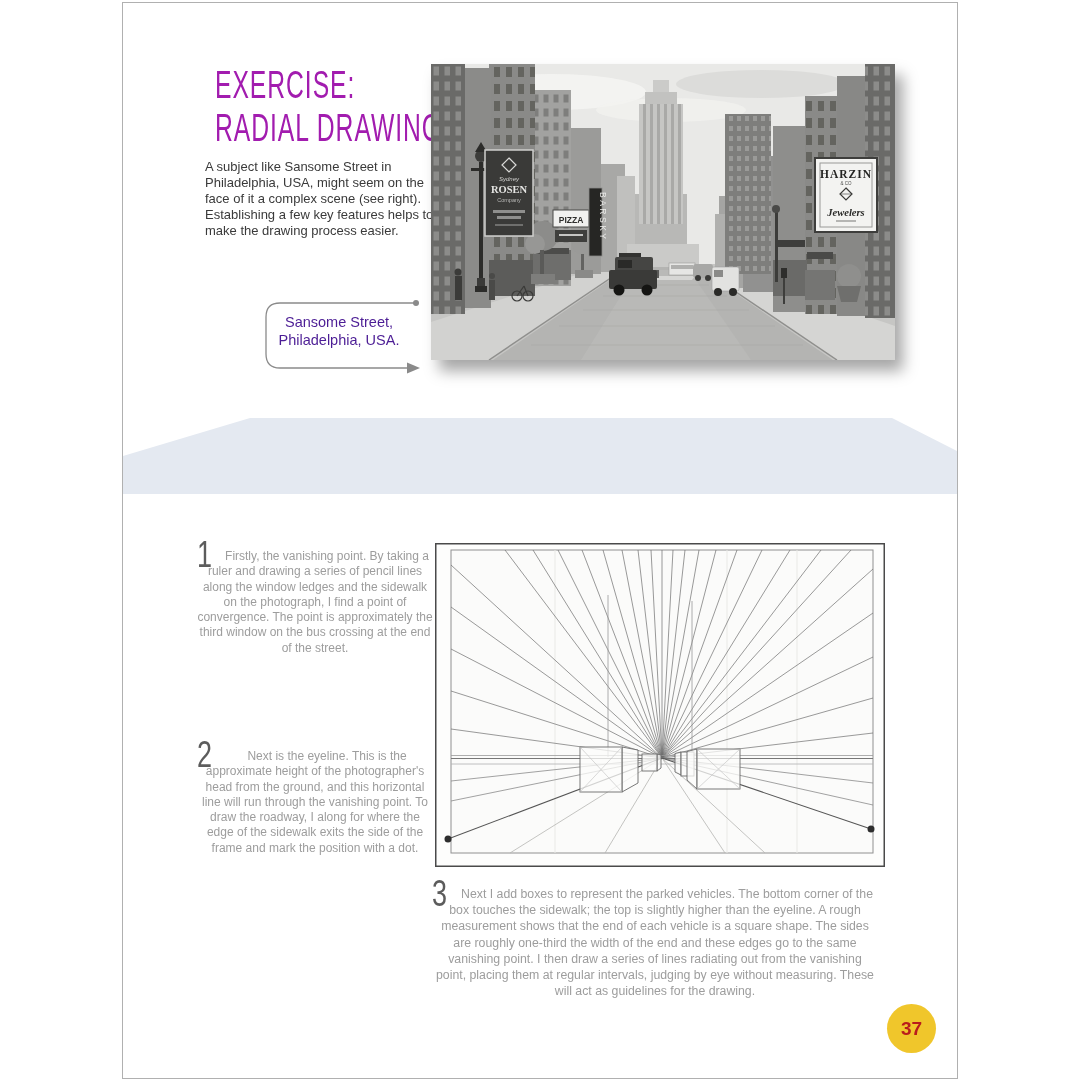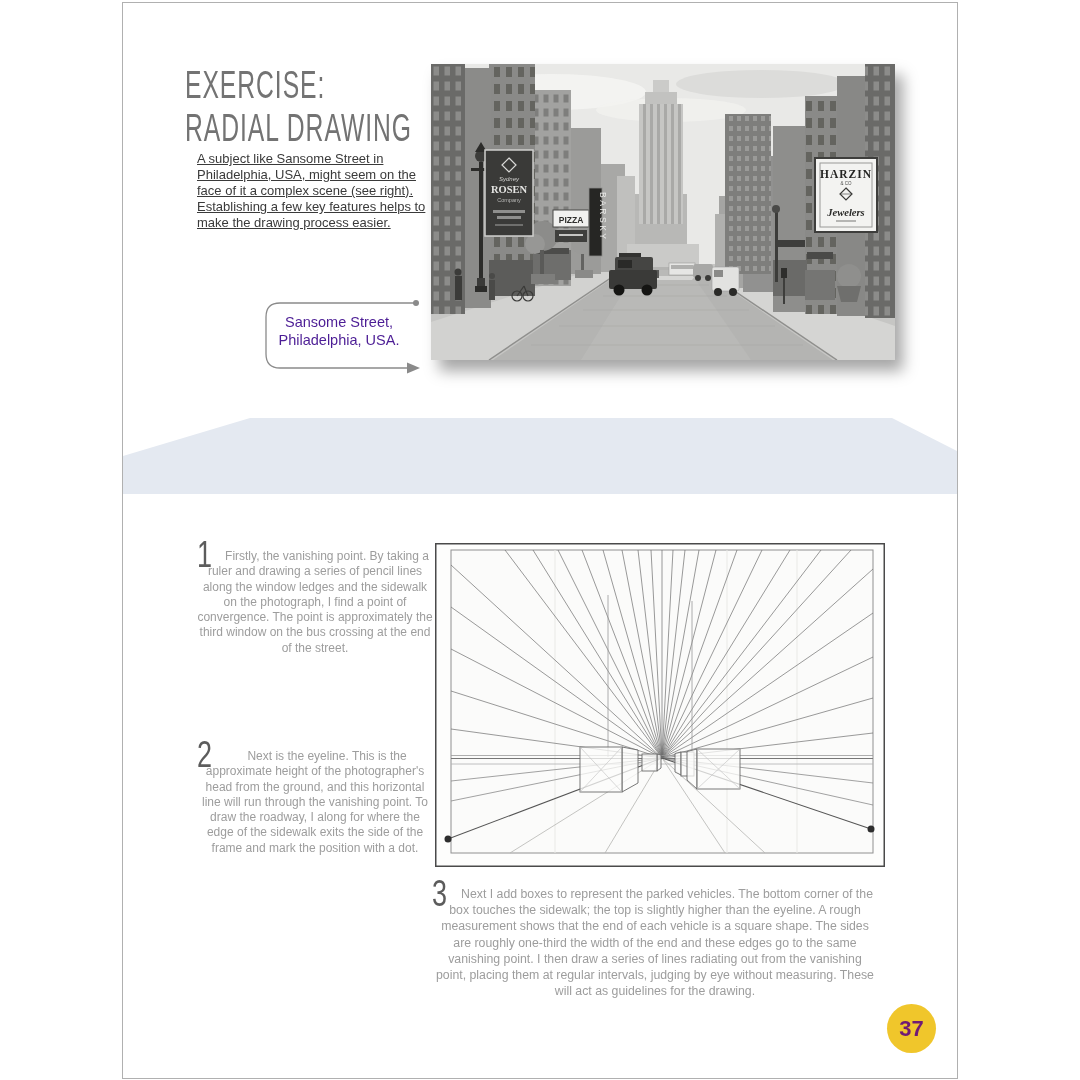--- a/index.html
+++ b/index.html
@@ -3,26 +3,26 @@
 <meta charset="utf-8">
 <style>
   html,body{margin:0;padding:0;background:#ffffff;}
   body{width:1080px;height:1080px;position:relative;overflow:hidden;
        font-family:"Liberation Sans",sans-serif;-webkit-font-smoothing:antialiased;}
 
   .page-frame{position:absolute;left:122px;top:2px;width:834px;height:1075px;
               border:1px solid #b0b0b0;background:#ffffff;}
 
   
-  .title{position:absolute;left:185px;top:62px;color:#737373;}
+  .title{position:absolute;left:215px;top:62px;color:#a21caf;}
   .title-line{font-size:26px;font-weight:300;letter-spacing:1px;white-space:nowrap;
               transform:scale(0.95,1.5);transform-origin:0 0;height:26px;margin-bottom:17px;}
 
-  .intro{position:absolute;left:197px;top:151px;width:232px;margin:0;
-         font-size:13px;line-height:16px;color:#3a3a3a;text-decoration:underline;}
+  .intro{position:absolute;left:197px;top:151px;width:232px;margin:8px;
+         font-size:13px;line-height:16px;color:#3a3a3a;}
 
   
   .photo{position:absolute;left:431px;top:64px;width:464px;height:296px;
          background:#e9e9e7;box-shadow:8px 11px 14px rgba(0,0,0,0.35);}
   .photo svg{display:block;width:100%;height:100%;}
 
   
   .caption-connector{position:absolute;left:262px;top:296px;width:172px;height:80px;}
   .caption-text{position:absolute;left:272px;top:313px;width:134px;text-align:center;
                 font-size:14.5px;line-height:18px;color:#4c1d95;}
@@ -38,21 +38,21 @@
   .step p{margin:0;text-indent:24px;text-align:center;}
   .step-1{left:197px;top:549px;width:236px;font-size:12px;line-height:15.3px;}
   .step-2{left:197px;top:749px;width:236px;font-size:12px;line-height:15.3px;}
   .step-3{left:432px;top:886px;width:446px;font-size:12.3px;line-height:16.2px;}
 
   .diagram{position:absolute;left:435px;top:543px;width:450px;height:324px;}
   .diagram svg{display:block;width:100%;height:100%;}
 
   .page-badge{position:absolute;left:887px;top:1004px;width:49px;height:49px;border-radius:50%;
               background:#f0c62b;display:flex;align-items:center;justify-content:center;}
-  .page-badge span{font-size:22px;font-weight:bold;color:#701a75;}
+  .page-badge span{font-size:19px;font-weight:bold;color:#b91c1c;}
 
   svg text{font-family:"Liberation Sans",sans-serif;}
   svg text.serif{font-family:"Liberation Serif",serif;}
 </style>
 </head>
 <body>
 
 <div class="page-frame"></div>
 
 <div class="title">

